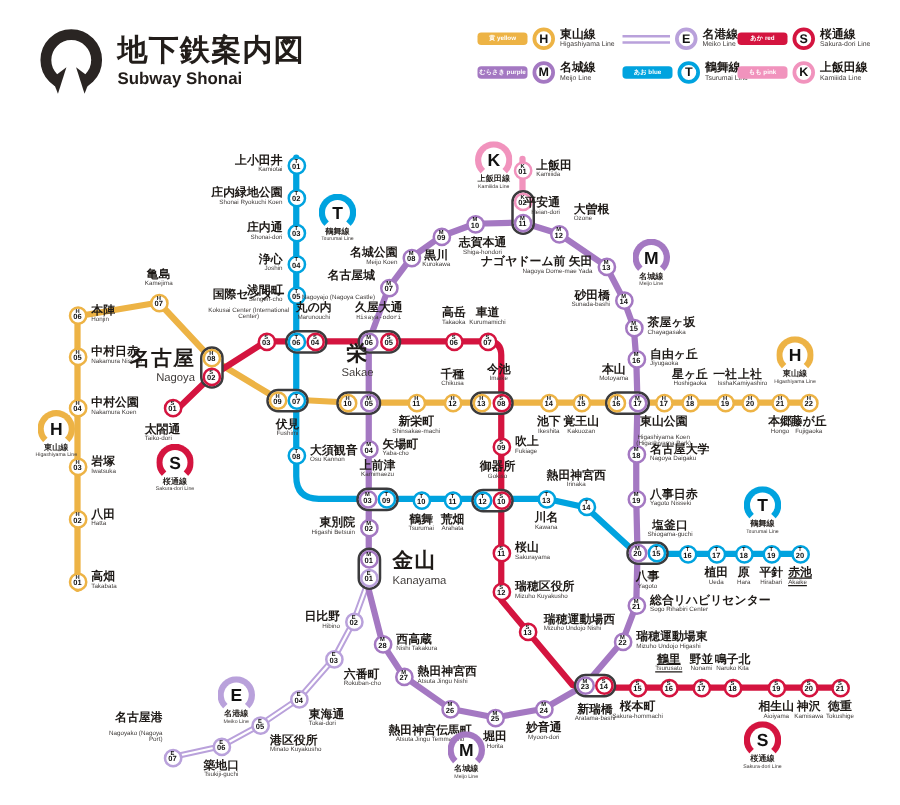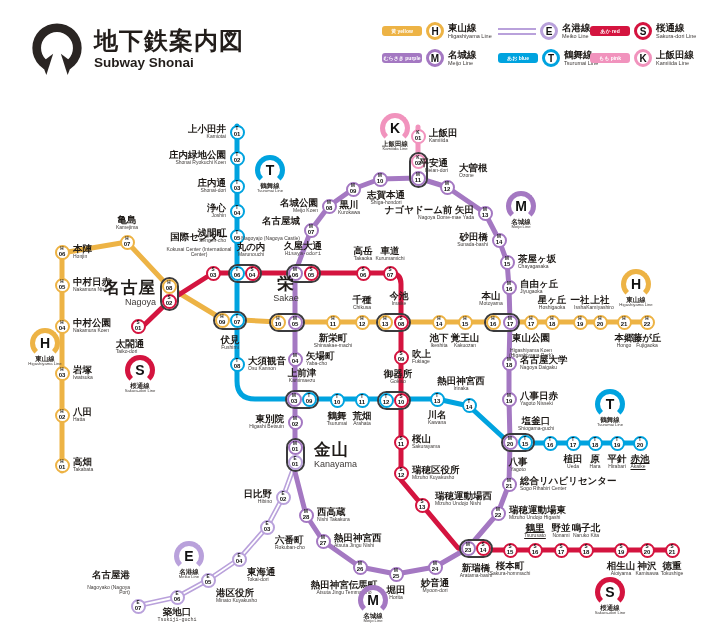--- a/index.html
+++ b/index.html
@@ -774,21 +774,21 @@
         <span class="sn">05</span>
       </div>
       <div class="lbl" style="left: 216px; top: 588px; transform: translate(0px, 0px); text-align: left;">
         <div class="jp">港区役所</div>
         <div class="en">Minato Kuyakusho</div>
       </div>
       <div class="st" style="left: 169.5px; top: 589.5px; border-color: rgb(185, 161, 219);">
         <span class="sl">E</span>
         <span class="sn">06</span>
       </div>
-      <div class="lbl" style="left: 177px; top: 608px; transform: translate(-50%, 0px); text-align: center; font-family: Liberation Mono, monospace;">
+      <div class="lbl" style="left: 177px; top: 608px; transform: translate(-50%, 0px); text-align: center;">
         <div class="jp">築地口</div>
         <div class="en">Tsukiji-guchi</div>
       </div>
       <div class="st" style="left: 130.5px; top: 598.5px; border-color: rgb(185, 161, 219);">
         <span class="sl">E</span>
         <span class="sn">07</span>
       </div>
       <div class="lbl" style="left: 130px; top: 598px; transform: translate(-100%, -100%); text-align: right;"><div class="jp">名古屋港</div><div class="en wrap" style="max-width: 46px;">Nagoyako (Nagoya Port)</div></div>
       <div class="st" style="left: 410.5px; top: 128.5px; border-color: rgb(241, 147, 189);">
         <span class="sl">K</span>

